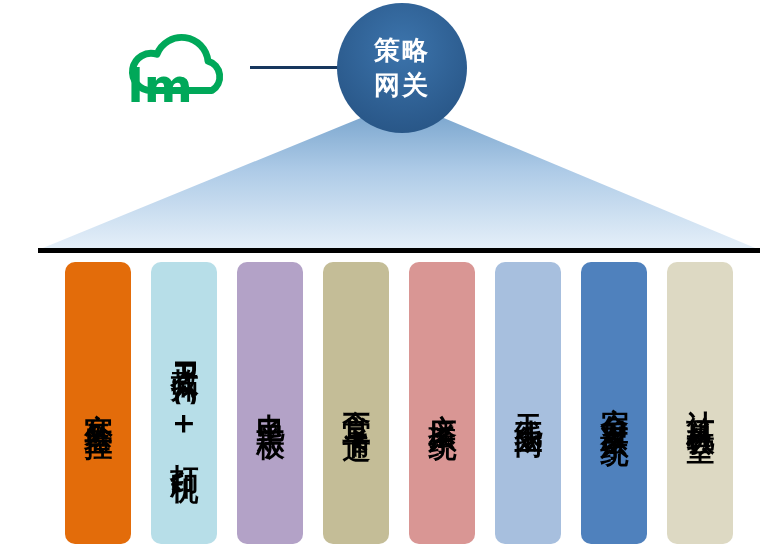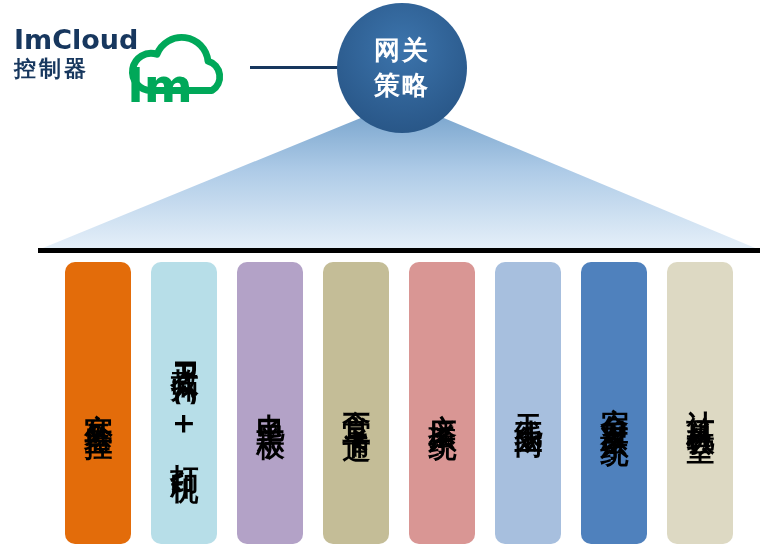--- a/index.html
+++ b/index.html
@@ -38,37 +38,33 @@
   .column{width:66px;height:282px;border-radius:10px;
     display:flex;align-items:center;justify-content:center;}
   .column-label{writing-mode:vertical-rl;text-orientation:mixed;
     font-size:28px;font-weight:bold;color:#000000;letter-spacing:6px;white-space:nowrap;}
 </style>
 </head>
 <body>
 
 <div class="canvas">
 
-  <div class="brand">
-    <div class="brand-name">ImCloud</div>
-    <div class="brand-sub">控制器</div>
-  </div>
 
   <svg class="logo" viewBox="0 0 140 100">
     <path d="M100 74 H38 a19 19 0 1 1 6 -37 a27 27 0 0 1 52 7 a16.5 16.5 0 0 1 4 30 z" fill="none" stroke="#00A859" stroke-width="7" stroke-linejoin="round" stroke-linecap="round"></path>
     <text x="14" y="86" font-size="48" font-weight="bold" fill="#00A859">lm</text>
   </svg>
 
   <div class="connector"></div>
 
   <div class="funnel"></div>
 
   <div class="gateway-circle">
+    <span>策略</span>
     <span>网关</span>
-    <span>策略</span>
   </div>
 
   <div class="baseline"></div>
 
   <div class="columns">
     <div class="column" style="background: rgb(227, 108, 10);">
       <span class="column-label">室外监控</span>
     </div>
     <div class="column" style="background: rgb(183, 222, 232);">
       <span class="column-label">教师PC+打印机</span>

